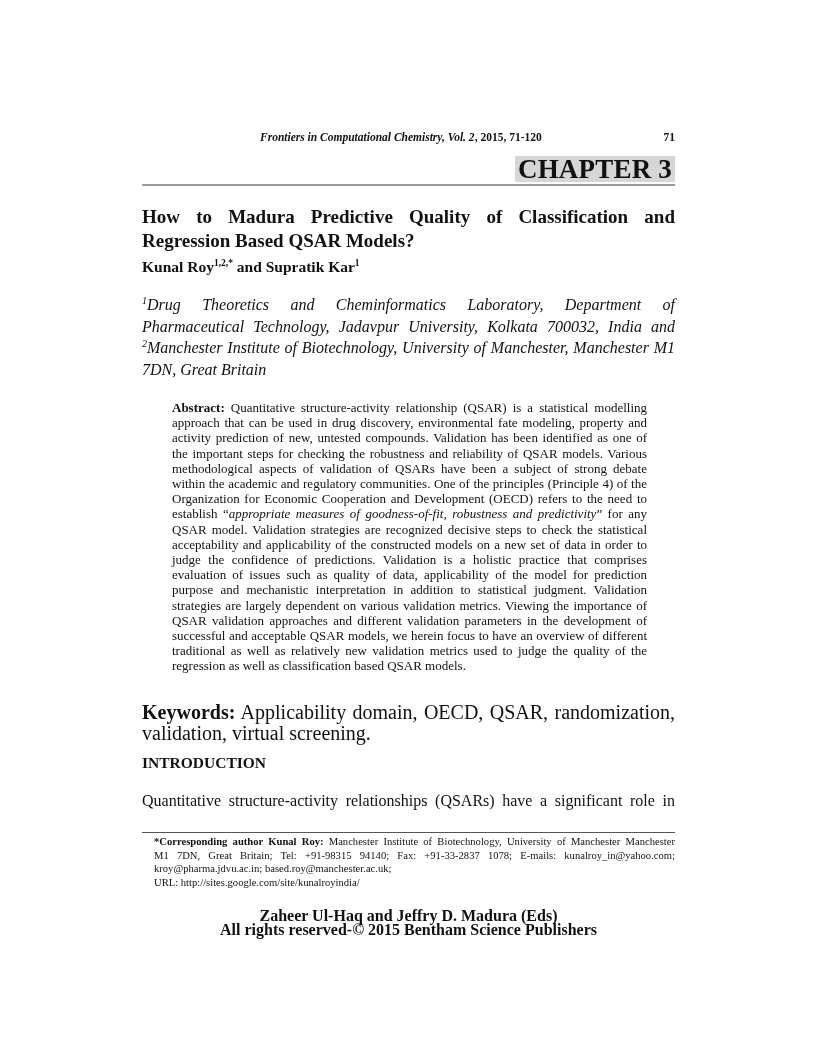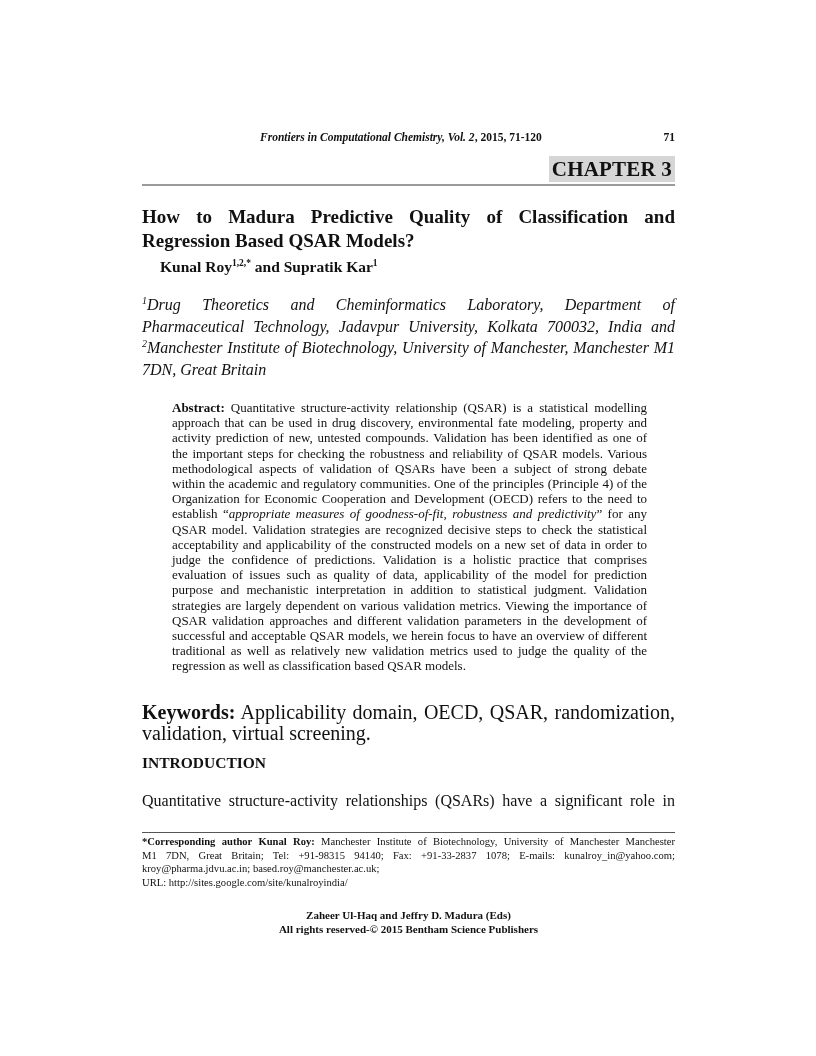--- a/index.html
+++ b/index.html
@@ -9,30 +9,30 @@
     }
     .abs { position: absolute; }
     .running-head {
       left: 142px; width: 533px; top: 131px; font-size: 11.5px; font-weight: bold;
     }
     .running-head .journal { position: absolute; left: 118px; top: 0; }
     .running-head .journal i { }
     .running-head .page-num { position: absolute; right: 0; top: 0; }
     .chapter-box {
       right: 141px; top: 156px; background: #d6d6d6; padding: 0 3px;
-      font-size: 21px; font-weight: bold; line-height: 26px; letter-spacing: 0.2px;
+      font-size: 27px; font-weight: bold; line-height: 26px; letter-spacing: 0.2px;
     }
     .chapter-rule {
       left: 142px; width: 533px; top: 184px; height: 0; border-top: 2px solid #9a9a9a;
     }
     .title {
       left: 142px; width: 533px; top: 205px; font-size: 19px; font-weight: bold; line-height: 24px;
       text-align: justify; text-align-last: left;
     }
-    .authors { left: 142px; top: 258px; font-size: 15.5px; font-weight: bold; margin-left: 18px; }
+    .authors { left: 142px; top: 258px; font-size: 15.5px; font-weight: bold; }
     .authors sup { font-size: 9.5px; vertical-align: 6px; line-height: 0; }
     .affiliation {
       left: 142px; width: 533px; top: 294px; font-size: 16px; font-style: italic; line-height: 21.5px;
       text-align: justify;
     }
     .affiliation sup { font-size: 10px; vertical-align: 6px; line-height: 0; }
     .abstract {
       left: 172px; width: 475px; top: 400px; font-size: 13px; line-height: 15.2px;
       text-align: justify;
     }
@@ -44,25 +44,25 @@
     .keywords b { font-weight: bold; }
     .section-heading { left: 142px; top: 754px; font-size: 15.5px; font-weight: bold; }
     .intro-para {
       left: 142px; width: 533px; top: 790px; font-size: 16px; line-height: 21px;
       text-align: justify; text-align-last: justify;
     }
     .footnote-rule { left: 142px; width: 533px; top: 832px; border-top: 1px solid #555; }
     .footnote {
       left: 142px; width: 533px; top: 835px; font-size: 10.6px; line-height: 13.7px; text-align: justify;
     }
-    .footnote .line { display: block; }
+    .footnote .line { display: block; margin-left: 12px; }
     .footnote .justify-line { text-align: justify; text-align-last: justify; }
     .footnote .left-line { text-align: left; }
     .publisher {
-      left: 142px; width: 533px; top: 909px; font-size: 11px; font-weight: bold; line-height: 13.5px;
+      left: 142px; width: 533px; top: 909px; font-size: 16px; font-weight: bold; line-height: 13.5px;
       text-align: center;
     }
     .publisher span { display: block; }
   </style>
 </head>
 <body>
 
 <div class="abs running-head">
   <span class="journal"><i>Frontiers in Computational Chemistry, Vol. 2</i><span>, 2015, 71-120</span></span>
   <span class="page-num">71</span>

